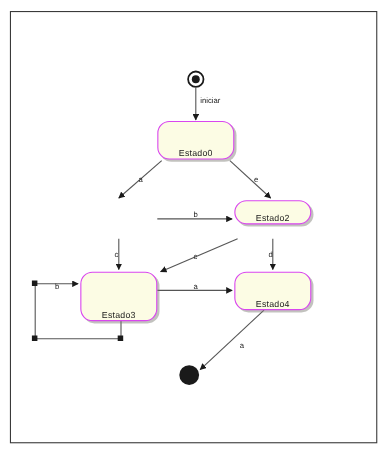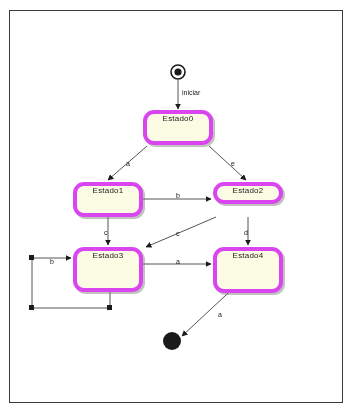--- a/index.html
+++ b/index.html
@@ -34,25 +34,25 @@
     position: absolute;
     left: 0;
     top: 0;
     width: 353px;
     height: 411px;
   }
   .state-node {
     position: absolute;
     box-sizing: border-box;
     background: #fcfce4;
-    border: 4px solid #d946ef;
+    border: 1px solid #d946ef;
     border-radius: 11px;
     box-shadow: 2px 2px 0 rgba(120,120,110,0.45);
     display: flex;
-    align-items: flex-start;
+    align-items: flex-end;
     justify-content: center;
   }
   .state-label {
     font-family: "Liberation Sans", sans-serif;
     font-size: 8px;
     color: #1a1a1a;
     letter-spacing: 0.2px;
     white-space: nowrap;
     user-select: none;
   }
@@ -130,33 +130,30 @@
 
     <g>
       <circle cx="172" cy="341" r="9" fill="#1a1a1a"></circle>
     </g>
   </svg>
 
   <div class="state-node" style="left:143px; top:110px; width:70px; height:35px;">
     <span class="state-label">Estado0</span>
   </div>
 
-  <div class="state-node" style="left:73px; top:182px; width:70px; height:35px;">
-    <span class="state-label">Estado1</span>
-  </div>
 
   <div class="state-node" style="left:213px; top:182px; width:70px; height:22px;">
     <span class="state-label">Estado2</span>
   </div>
 
   <div class="state-node" style="left:73px; top:247px; width:70px; height:45px;">
     <span class="state-label">Estado3</span>
   </div>
 
-  <div class="state-node" style="left:213px; top:247px; width:70px; height:46px;">
+  <div class="state-node" style="left:213px; top:247px; width:70px; height:35px;">
     <span class="state-label">Estado4</span>
   </div>
 
   <span class="edge-label" style="left:182px; top:89px;">iniciar</span>
 
   <span class="edge-label" style="left:126px; top:160px;">a</span>
 
   <span class="edge-label" style="left:231px; top:160px;">e</span>
 
   <span class="edge-label" style="left:176px; top:192px;">b</span>

